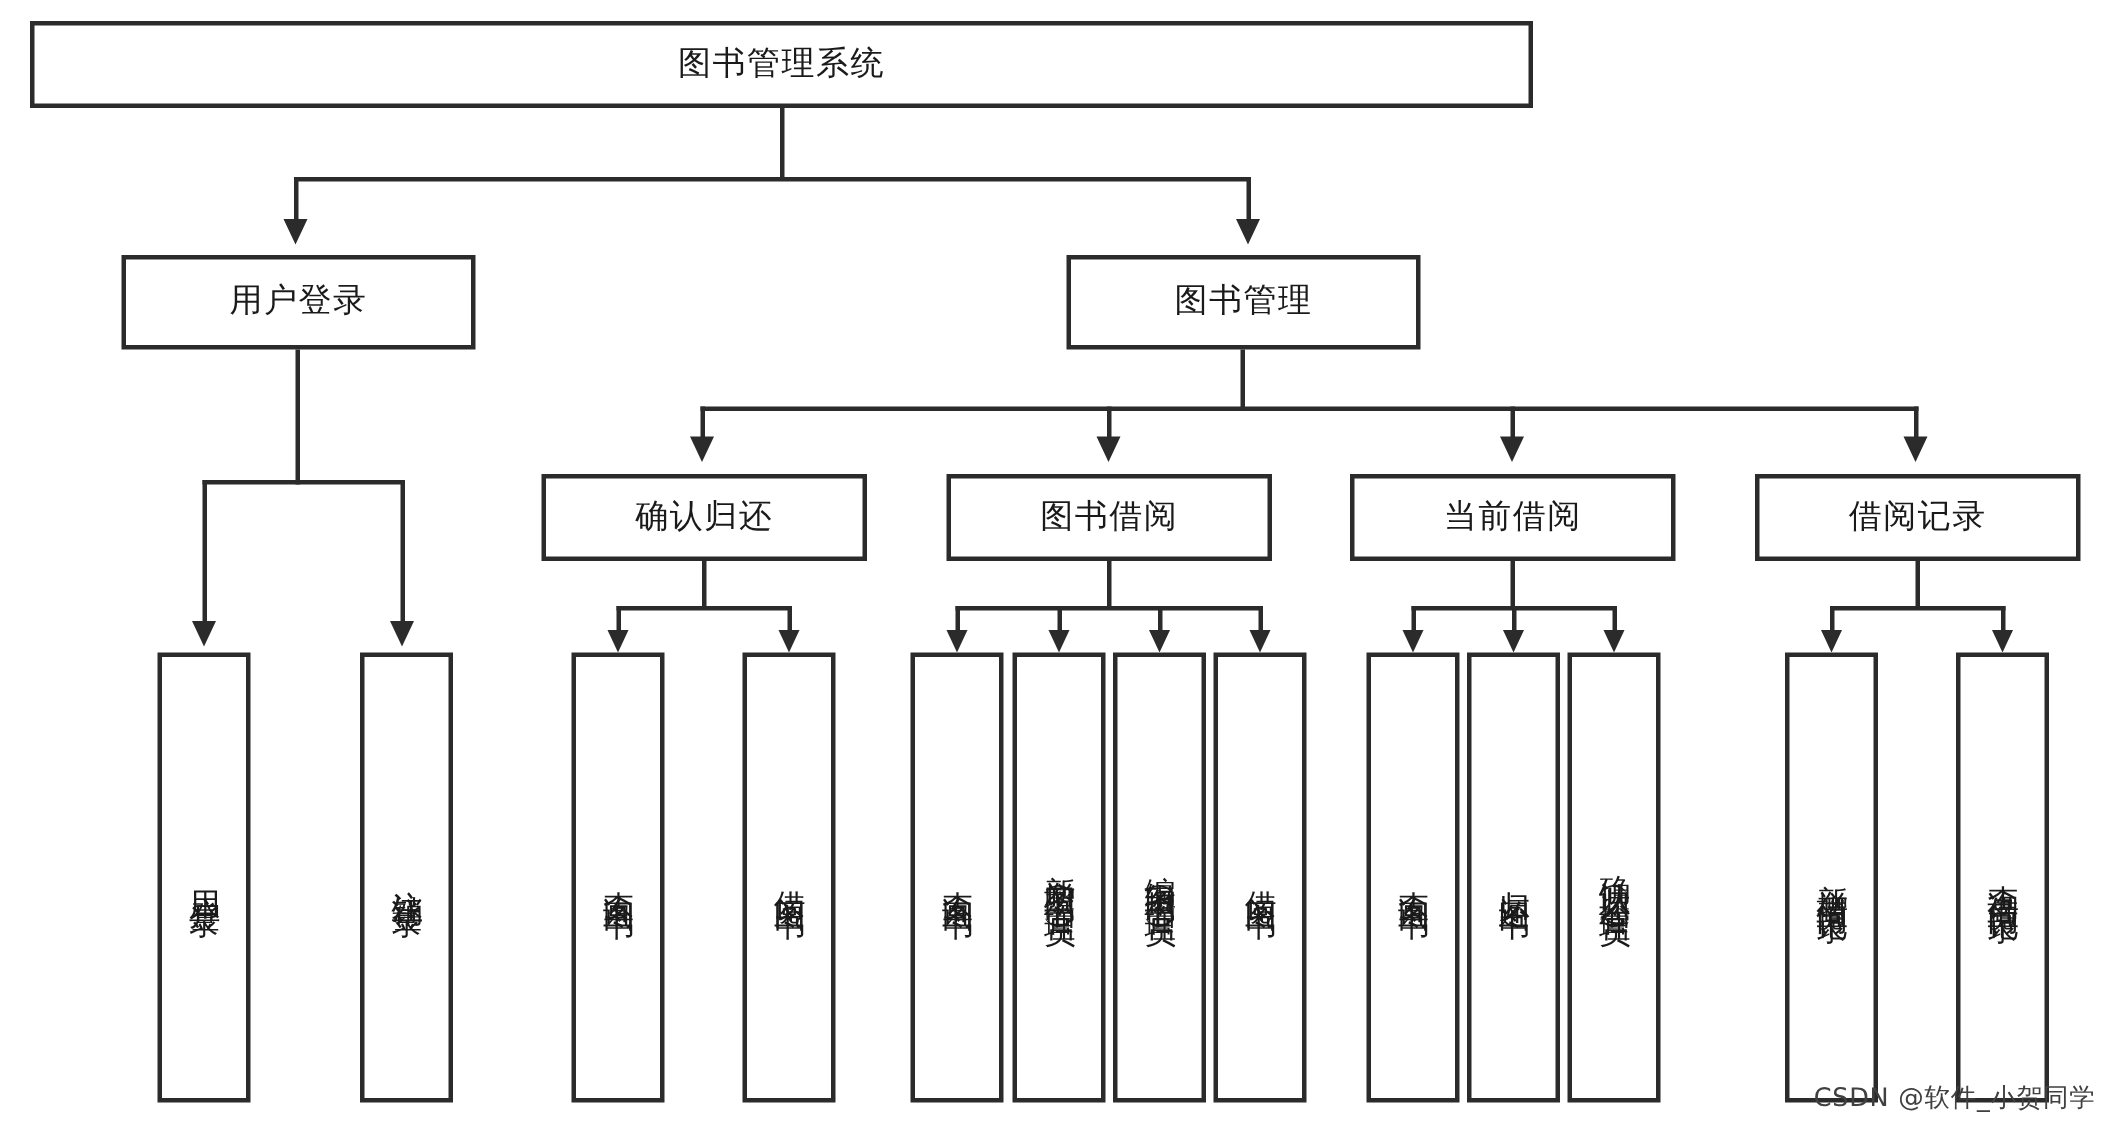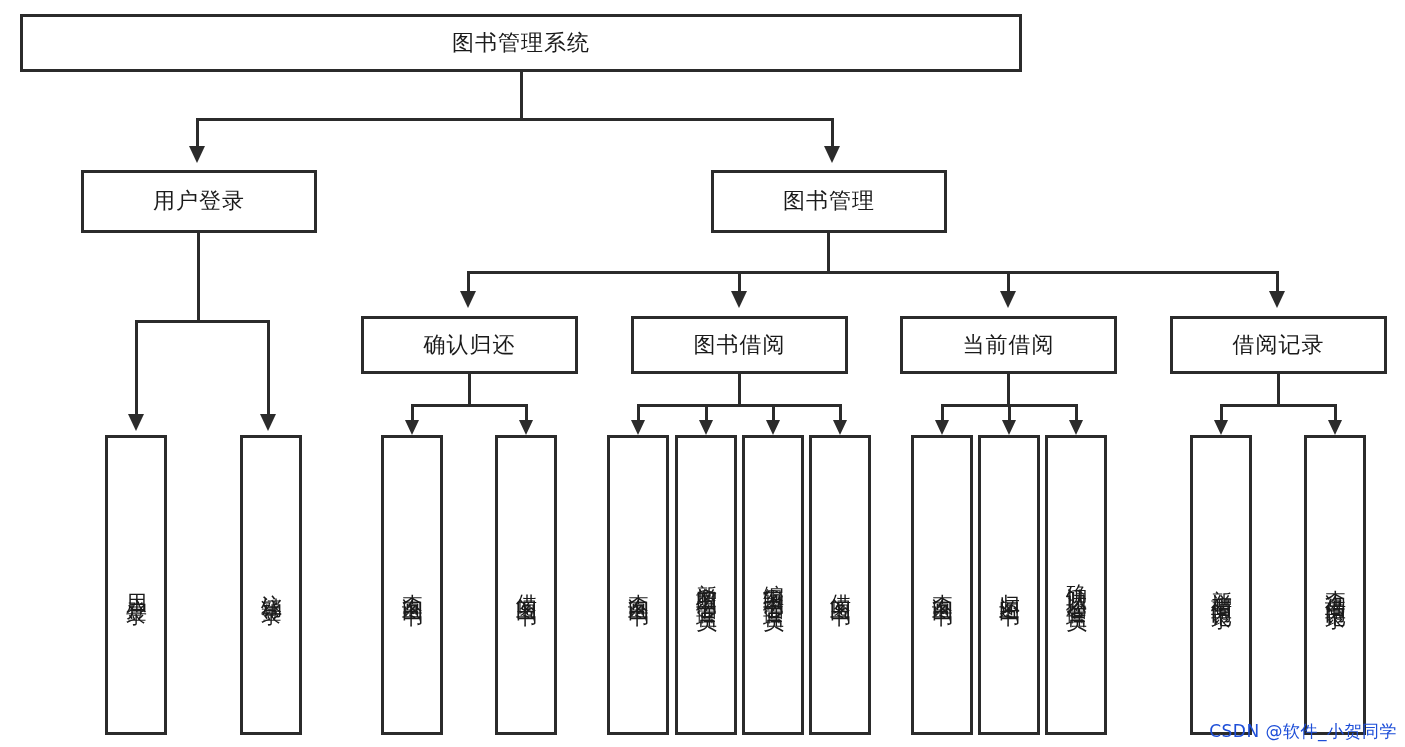--- a/index.html
+++ b/index.html
@@ -70,21 +70,21 @@
     height: 0;
     border-left: 7px solid transparent;
     border-right: 7px solid transparent;
     border-top: 15px solid #2b2b2b;
   }
   #watermark {
     position: absolute;
     right: 8px;
     bottom: 4px;
     font-size: 17px;
-    color: #1d4ed8;
+    color: #404040;
     letter-spacing: 0.5px;
     white-space: nowrap;
     user-select: none;
   }
 </style>
 </head>
 <body>
 
 <div id="canvas">
 

